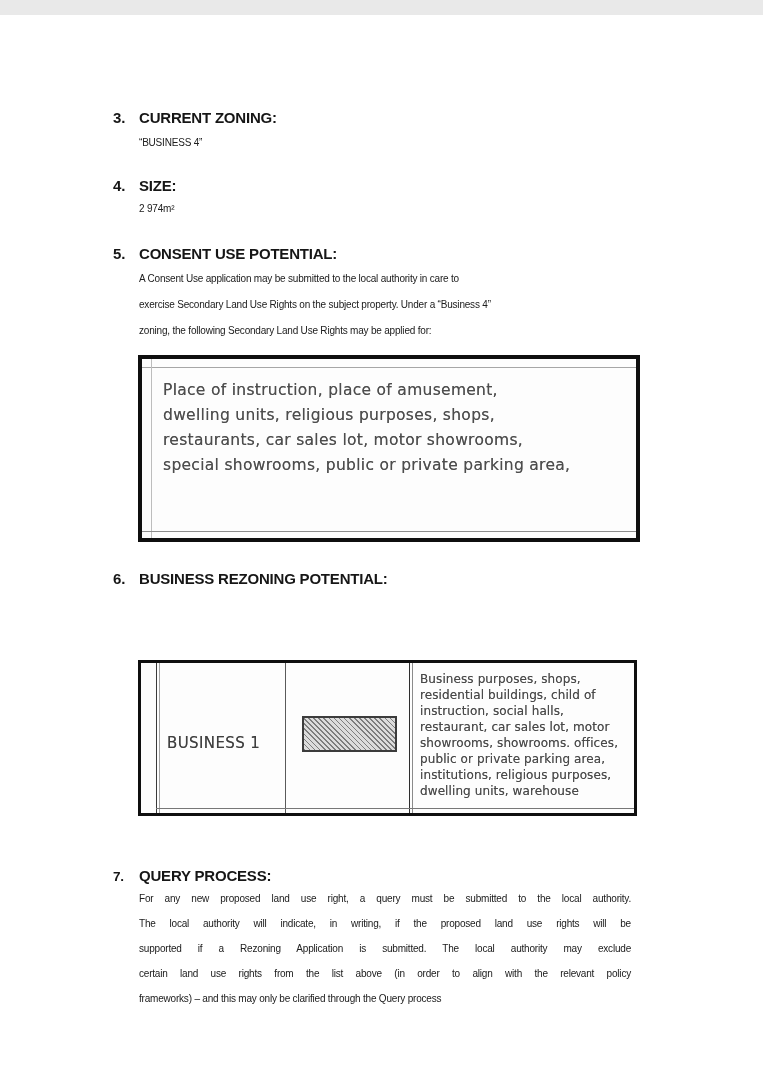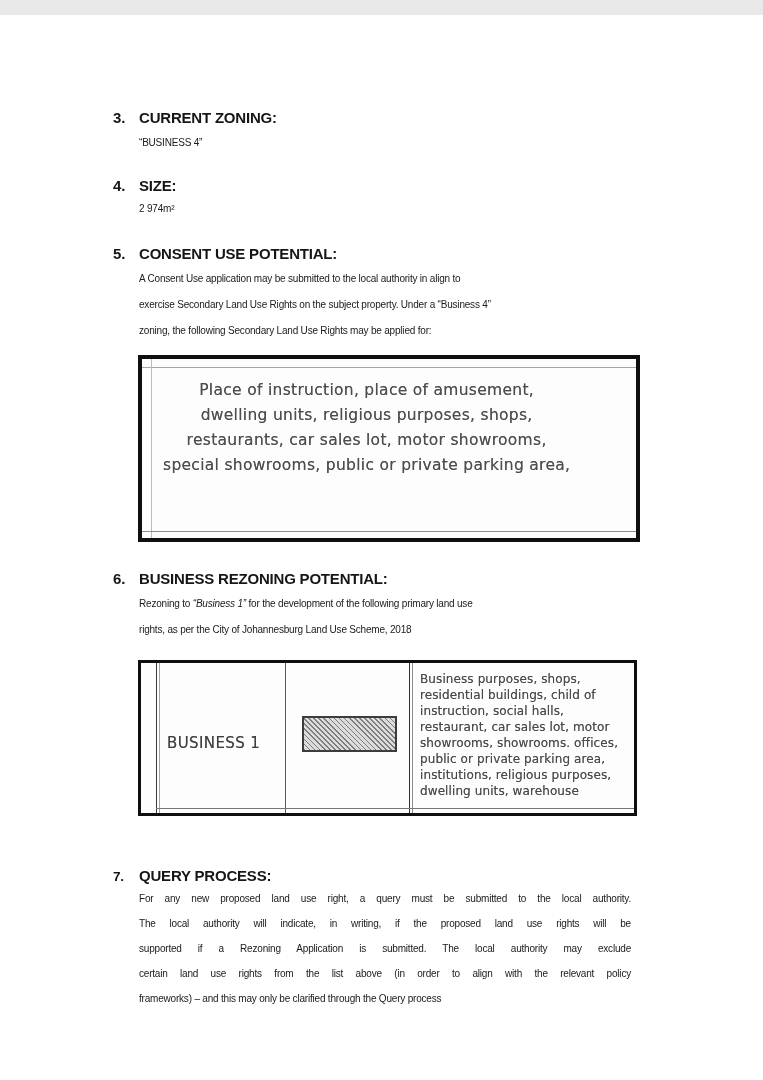--- a/index.html
+++ b/index.html
@@ -27,21 +27,20 @@
   .single { white-space:nowrap; }
   .pline { white-space:nowrap; }
   .jline { white-space:normal; text-align:justify; text-align-last:justify; }
   .ital { font-style:italic; }
   
   .scanbox {
     position:absolute; left:138px; top:340px;
     width:494px; height:179px;
     border:4px solid #0f0f0f;
     background:#fdfdfd;
-    text-align:center;
   }
   .scan-art { position:absolute; background:#a6a6a6; }
   .art-top    { left:0; right:0; top:8px; height:1px; }
   .art-left   { left:9px; top:0; bottom:0; width:1px; background:#bdbdbd; }
   .art-bottom { left:0; right:0; bottom:6px; height:1px; background:#8d8d8d; }
   .scan-text {
     position:absolute; left:21px; top:19px;
     font-family:"DejaVu Sans", sans-serif;
     font-size:15.5px; line-height:25px; letter-spacing:0.3px;
     color:#4d4d4d; white-space:nowrap;
@@ -95,43 +94,39 @@
 
   <div class="sec-head" style="top:161px">
     <span class="num">4.</span><span>SIZE:</span>
   </div>
   <div class="bodyblock single" style="top:181px">2 974m²</div>
 
   <div class="sec-head" style="top:229px">
     <span class="num">5.</span><span>CONSENT USE POTENTIAL:</span>
   </div>
   <div class="bodyblock" style="top:251px">
-    <div class="pline">A Consent Use application may be submitted to the local authority in align to</div>
+    <div class="pline">A Consent Use application may be submitted to the local authority in care to</div>
     <div class="pline">exercise Secondary Land Use Rights on the subject property. Under a “Business 4”</div>
     <div class="pline">zoning, the following Secondary Land Use Rights may be applied for:</div>
   </div>
 
   <div class="scanbox">
     <div class="scan-art art-top"></div>
     <div class="scan-art art-left"></div>
     <div class="scan-art art-bottom"></div>
     <div class="scan-text">
       <div>Place of instruction, place of amusement,</div>
       <div>dwelling units, religious purposes, shops,</div>
       <div>restaurants, car sales lot, motor showrooms,</div>
       <div>special showrooms, public or private parking area,</div>
     </div>
   </div>
 
   <div class="sec-head" style="top:554px">
     <span class="num">6.</span><span>BUSINESS REZONING POTENTIAL:</span>
-  </div>
-  <div class="bodyblock" style="top:576px">
-    <div class="pline"><span>Rezoning to </span><span class="ital">“Business 1”</span><span> for the development of the following primary land use</span></div>
-    <div class="pline">rights, as per the City of Johannesburg Land Use Scheme, 2018</div>
   </div>
 
   <div class="scantable">
     <div class="tline tl-left1"></div>
     <div class="tline tl-left2"></div>
     <div class="tline tl-div1"></div>
     <div class="tline tl-div2a"></div>
     <div class="tline tl-div2b"></div>
     <div class="tline tl-hbot"></div>
     <div class="zone-label">BUSINESS 1</div>

